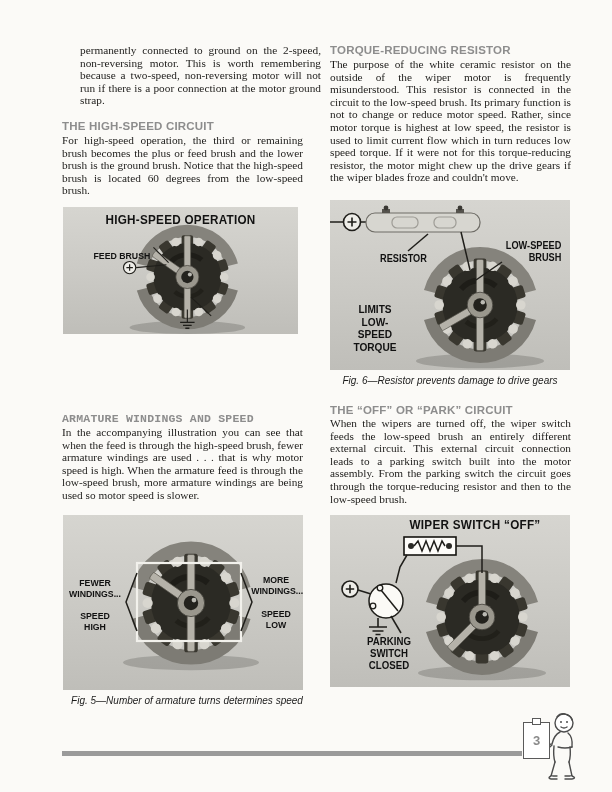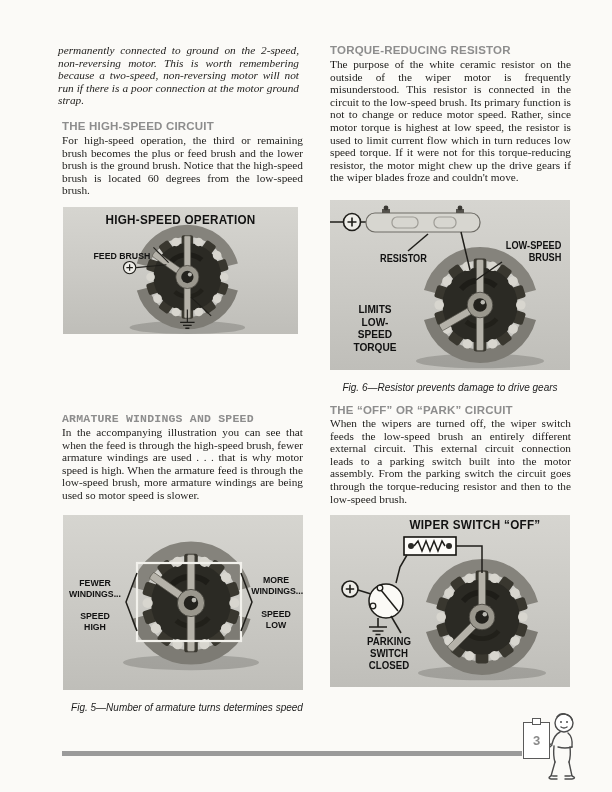--- a/index.html
+++ b/index.html
@@ -6,38 +6,38 @@
   body{width:612px;height:792px;position:relative;background:#fbfaf7;overflow:hidden;
        font-family:"Liberation Serif",serif;}
   .abs{position:absolute;}
   .para{font:11.3px/12.6px "Liberation Serif",serif;text-align:justify;color:#1d1c1a;}
   .shead{font:bold 11.5px/13px "Liberation Sans",sans-serif;color:#8d8d8d;letter-spacing:.2px;}
   .figure{position:absolute;}
   .photo{position:relative;overflow:hidden;
          background:linear-gradient(180deg,#d6d5d0 0%,#cac9c4 55%,#bfbeb9 100%);}
   .photo-art{position:absolute;left:0;top:0;width:100%;height:100%;}
   .caption{font:italic 10px/12px "Liberation Sans",sans-serif;color:#1b1b1b;
-           text-align:center;margin-top:12px;}
+           text-align:center;margin-top:5px;}
   .flabel{position:absolute;font:bold 9.5px/1.15 "Liberation Sans",sans-serif;color:#111;
           white-space:pre-line;transform:scaleX(.92);transform-origin:center top;}
   .ftitle{position:absolute;font:bold 13px/1.1 "Liberation Sans",sans-serif;color:#121212;
           white-space:pre-line;letter-spacing:.3px;transform:scaleX(.9);transform-origin:center top;
           text-align:center;}
   .footer-bar{position:absolute;left:62px;top:751px;width:460px;height:5px;background:#9a9a9a;}
   .page-sign{position:absolute;left:523px;top:722px;width:25px;height:35px;background:#fff;
              border:1.6px solid #5a5a5a;display:flex;align-items:center;justify-content:center;}
   .page-sign::before{content:"";position:absolute;top:-5px;left:8px;width:7px;height:5px;
              background:#fff;border:1.4px solid #5a5a5a;}
   .page-num{font:bold 13px "Liberation Sans",sans-serif;color:#8a8a8a;}
   svg line,svg polyline{stroke:#1f1e1a;stroke-width:1.5;fill:none;}
 </style>
 </head>
 <body>
 
-<div class="abs para" style="left:58px;top:44px;width:241px;font-style:italic;">permanently connected to ground on the 2-speed, non-reversing motor. This is worth remembering because a two-speed, non-reversing motor will not run if there is a poor connection at the motor ground strap.</div>
+<div class="abs para" style="left:80px;top:44px;width:241px;">permanently connected to ground on the 2-speed, non-reversing motor. This is worth remembering because a two-speed, non-reversing motor will not run if there is a poor connection at the motor ground strap.</div>
 
 <div class="abs shead" style="left:62px;top:120px;width:241px;">THE HIGH-SPEED CIRCUIT</div>
 <div class="abs para" style="left:62px;top:134px;width:241px;">For high-speed operation, the third or remaining brush becomes the plus or feed brush and the lower brush is the ground brush. Notice that the high-speed brush is located 60 degrees from the low-speed brush.</div>
 
 <div class="figure" style="left:63px;top:207px;width:235px;">
   <div class="photo" style="width:235px;height:127px;">
     <svg class="photo-art" viewBox="0 0 235 176">
       <g transform="translate(127,97)">
           <ellipse cx="0" cy="70" rx="80" ry="9" fill="rgba(35,34,30,.20)"></ellipse>
           <path d="M-61.8,-16.6 A64 64 0 0 1 61.8,-16.6" stroke="#85837c" stroke-width="17" fill="none"></path>

